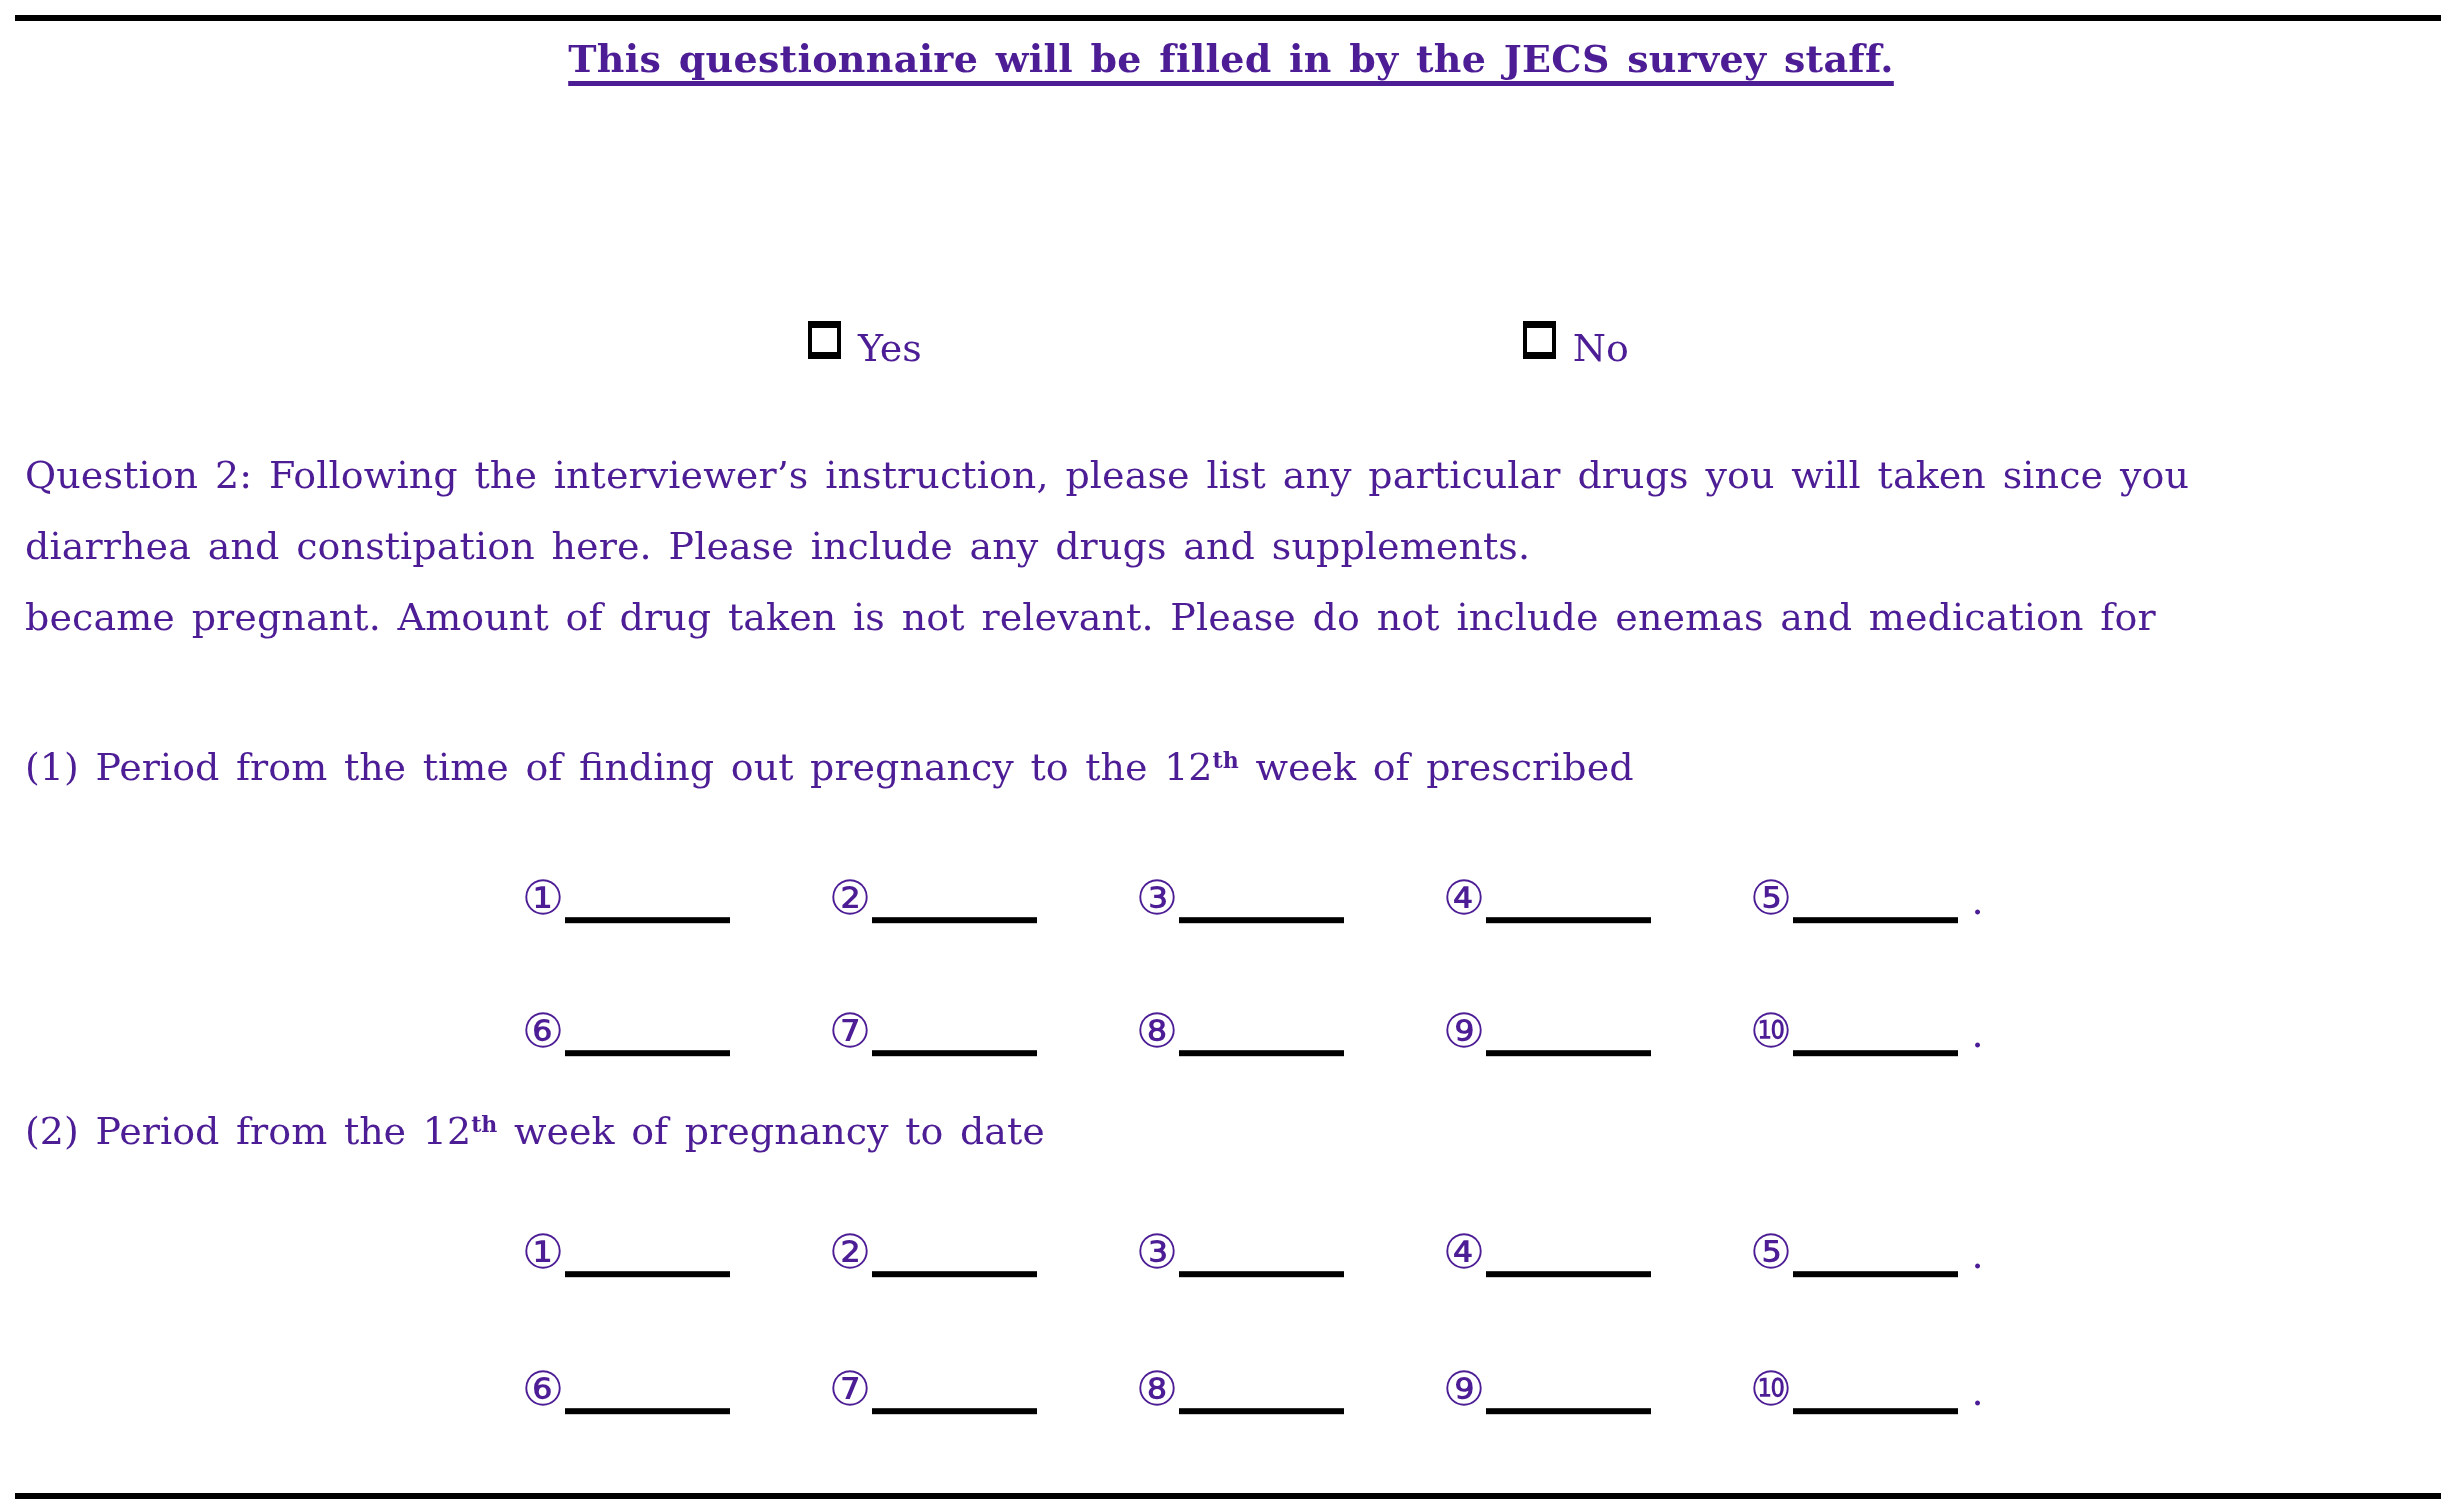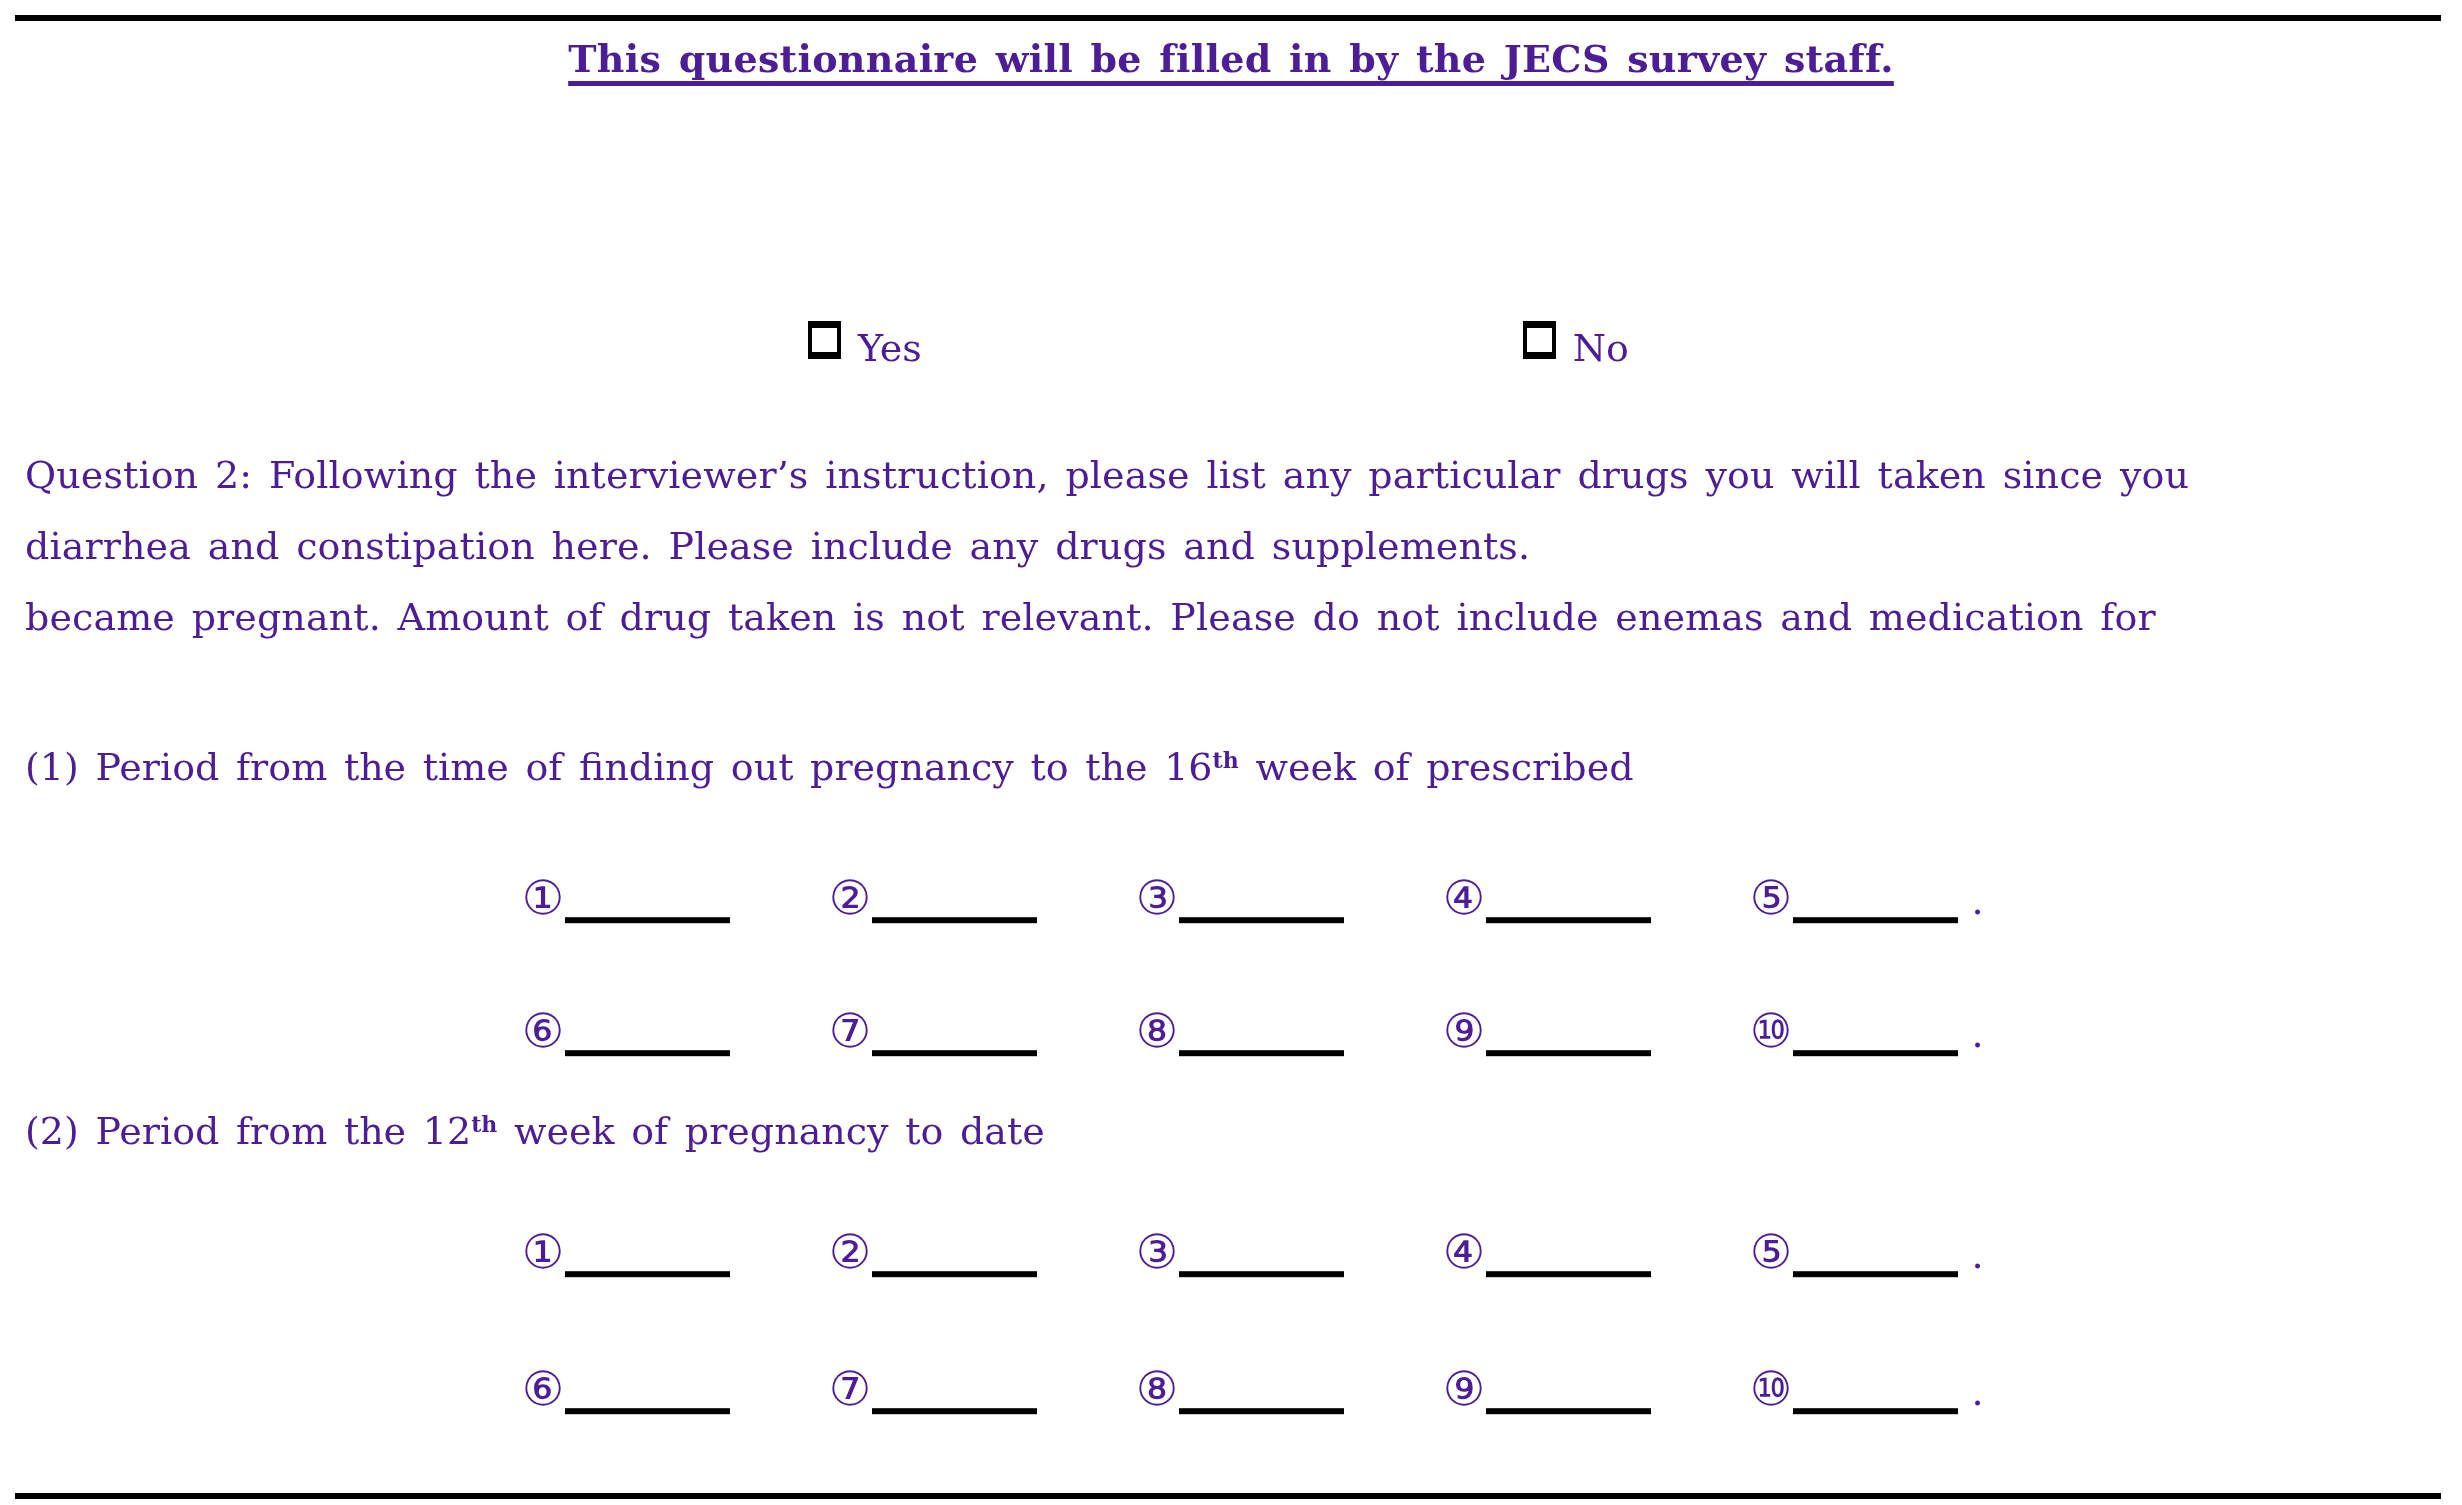--- a/index.html
+++ b/index.html
@@ -146,21 +146,21 @@
     </span>
   </div>
 
   <div class="para q2">
     <div>Question 2: Following the interviewer’s instruction, please list any particular drugs you will taken since you</div>
     <div>diarrhea and constipation here. Please include any drugs and supplements.</div>
     <div>became pregnant. Amount of drug taken is not relevant. Please do not include enemas and medication for</div>
   </div>
 
   <div class="heading s1h">
-    <span>(1) Period from the time of finding out pregnancy to the 16</span><sup class="ord">th</sup><span> week of prescribed</span>
+    <span>(1) Period from the time of finding out pregnancy to the 12</span><sup class="ord">th</sup><span> week of prescribed</span>
   </div>
 
 
   <div class="row row1">
     <span class="item">
         <span class="circ">①</span>
         <span class="blank"></span>
       </span>
     <span class="item">
         <span class="circ">②</span>

